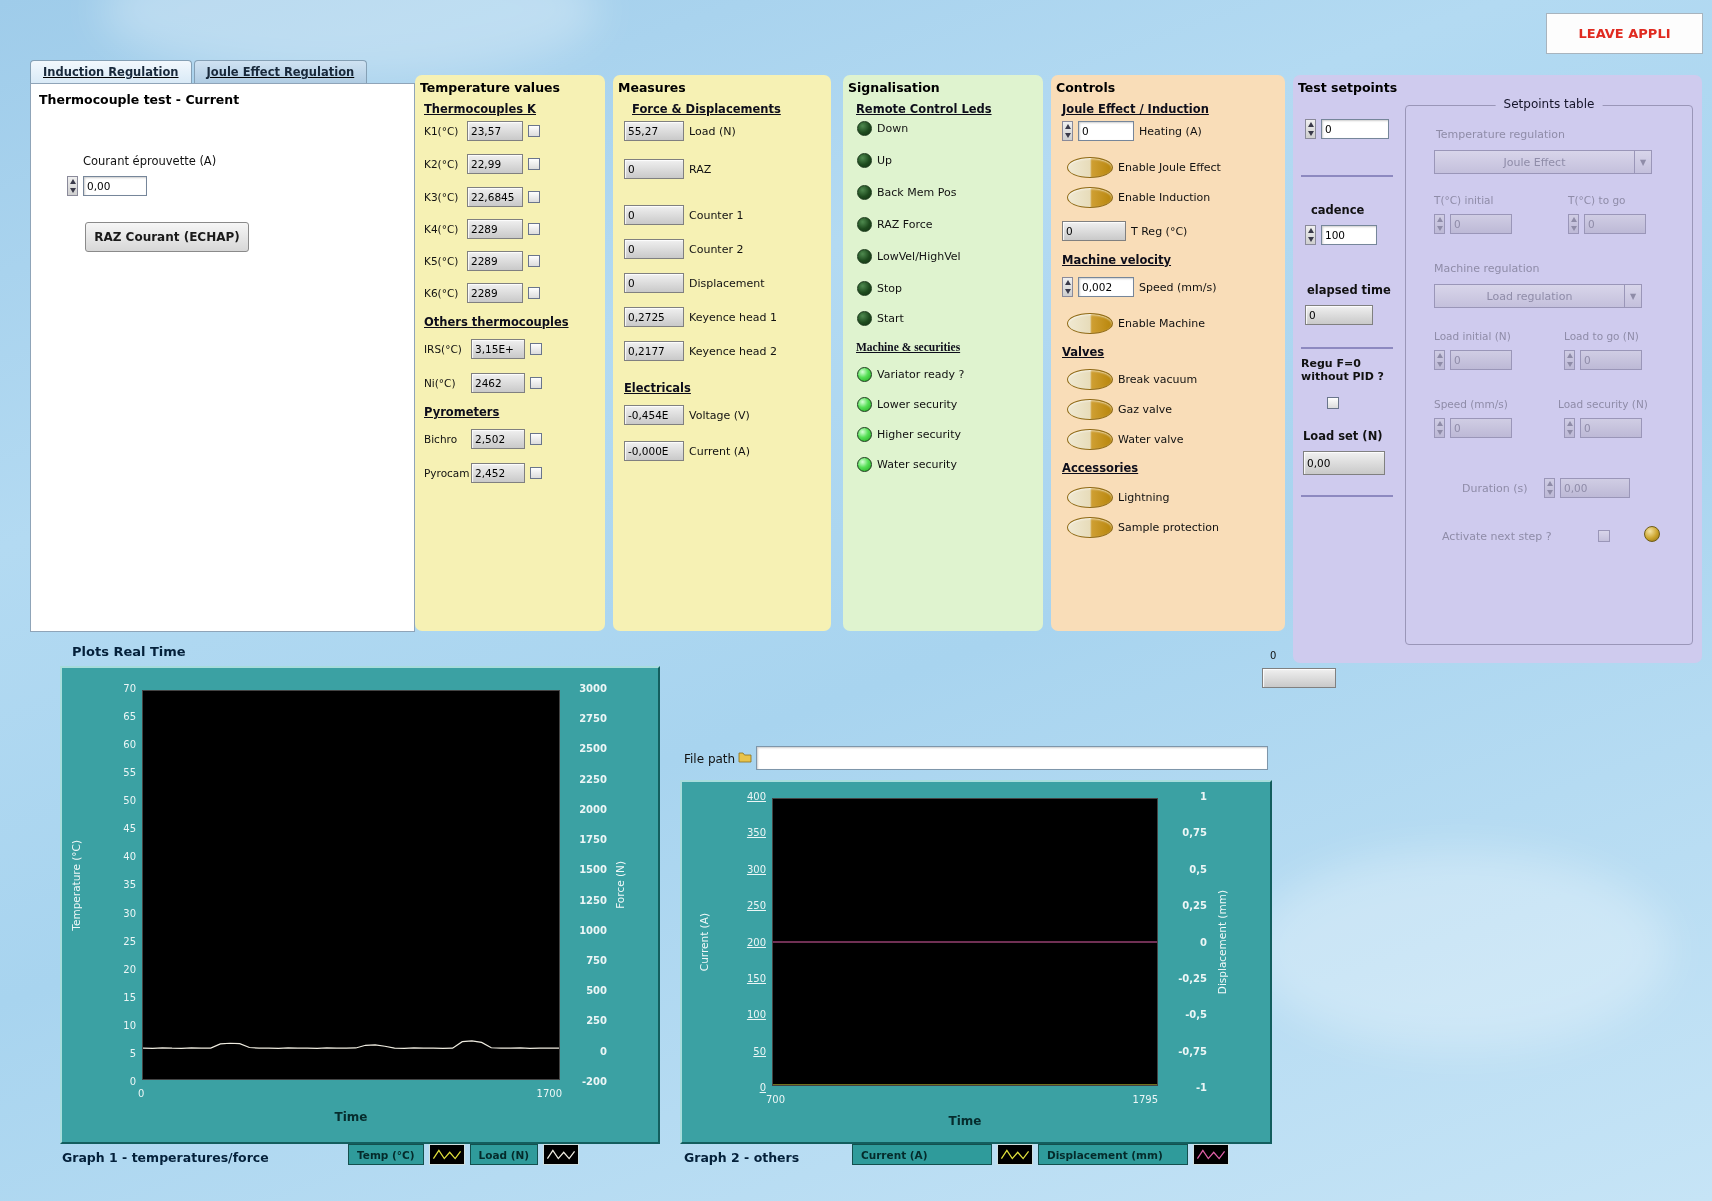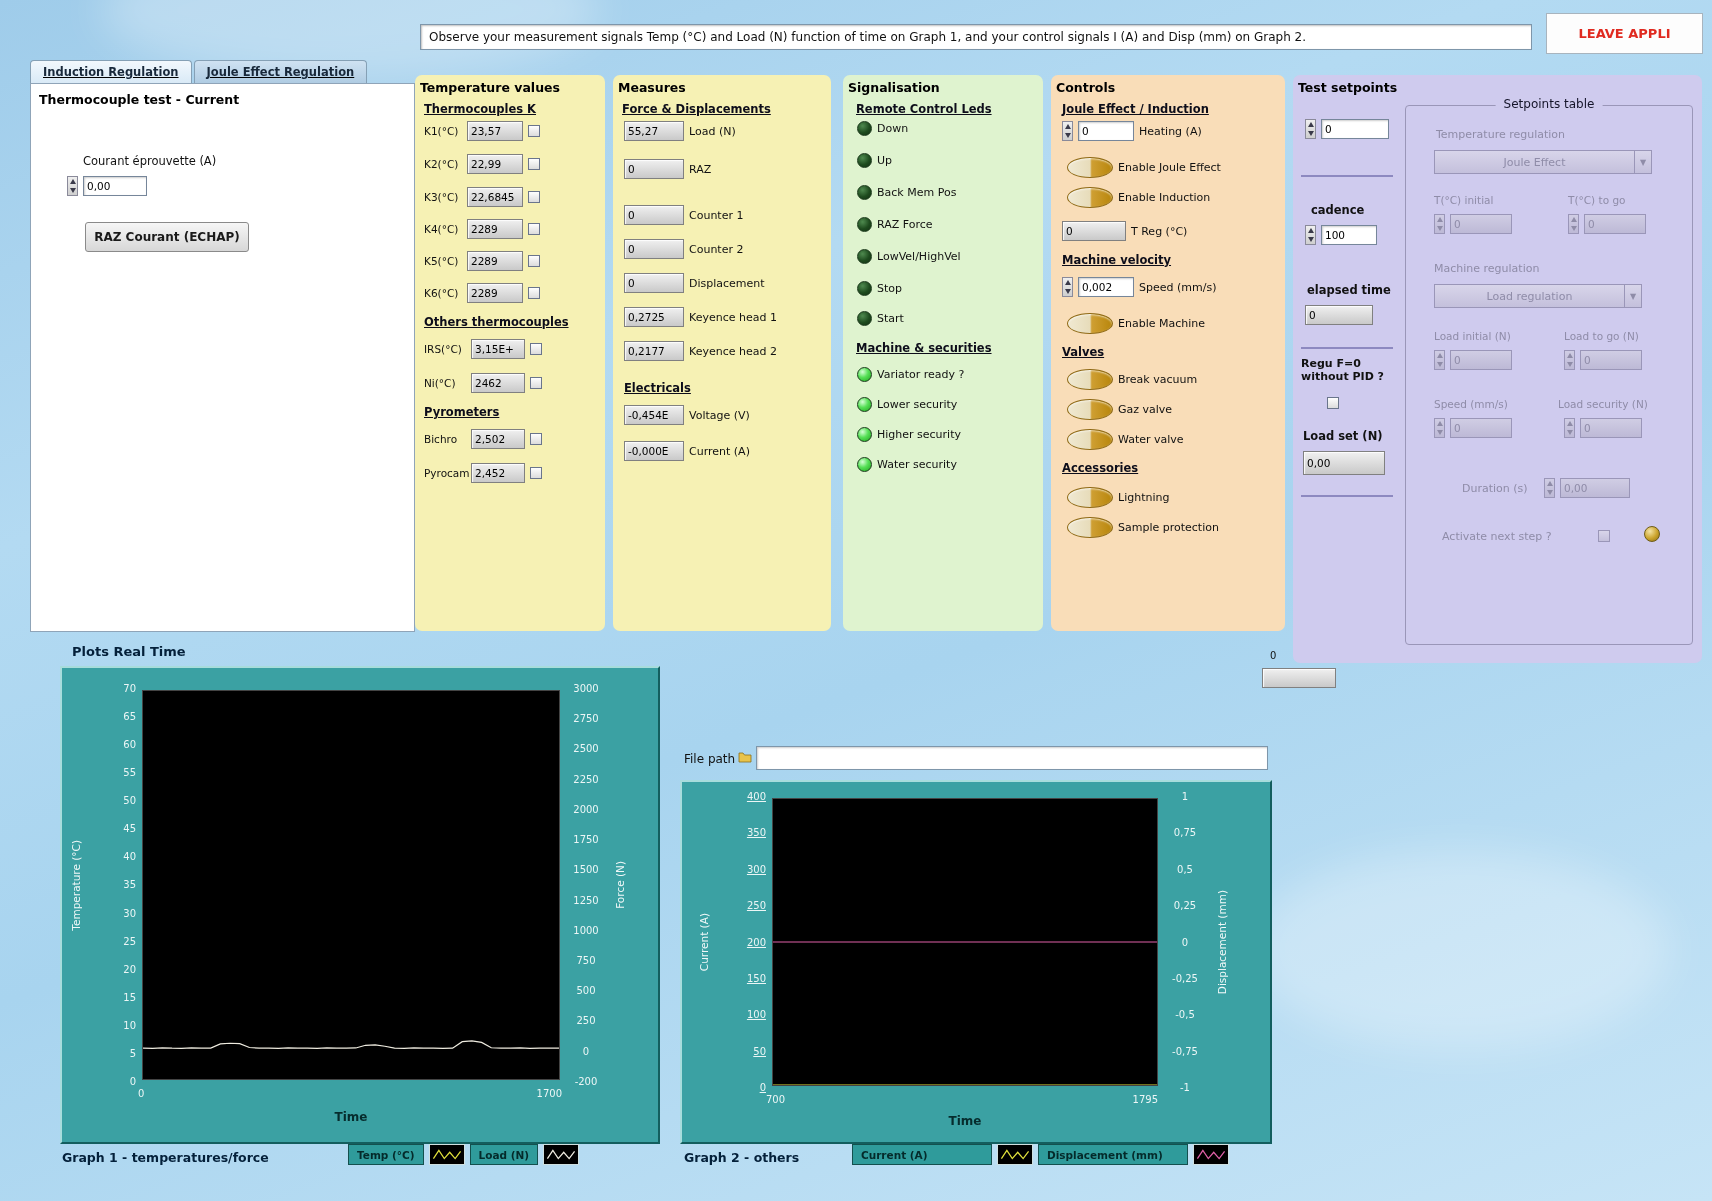--- a/index.html
+++ b/index.html
@@ -47,21 +47,21 @@
   .dd .dtext{flex:1;text-align:center;font-size:11px;color:#8f8ca8;white-space:nowrap;overflow:hidden;}
   .dd .darr{width:16px;height:100%;border-left:1px solid #9a96b8;display:flex;align-items:center;justify-content:center;font-size:8px;color:#8f8ca8;}
   .gbox{position:absolute;border:1px solid #9a96b8;border-radius:4px;box-sizing:border-box;}
   .gtitle{position:absolute;top:-9px;left:50%;transform:translateX(-50%);background:#cfcbee;padding:0 8px;font-size:12px;color:#15152a;white-space:nowrap;}
   .sep{position:absolute;height:2px;background:#8d89c0;}
   .g-frame{position:absolute;background:#3ba1a3;border:2px solid;border-color:#a8dcdc #135e5e #135e5e #a8dcdc;box-sizing:border-box;}
   .plot{position:absolute;background:#000;border:1px solid #444;box-sizing:border-box;}
   .plot svg{position:absolute;left:0;top:0;width:100%;height:100%;}
   .ticks{position:absolute;display:flex;flex-direction:column;justify-content:space-between;font-size:10px;color:#ecf6f6;}
   .ticks.tleft{align-items:flex-end;}
-  .ticks.tright{align-items:center;}
+  .ticks.tright{align-items:flex-end;font-weight:bold;}
   .vtitle{position:absolute;display:flex;align-items:center;justify-content:center;}
   .vtitle span{writing-mode:vertical-rl;transform:rotate(180deg);font-size:10.5px;color:#f0f8f8;white-space:nowrap;}
   .xlab{position:absolute;font-size:10px;color:#ecf6f6;white-space:nowrap;}
   .xtitle{position:absolute;text-align:center;font-size:12px;font-weight:bold;color:#062c2d;}
   .legend{position:absolute;display:flex;align-items:center;gap:5px;}
   .chip{height:21px;box-sizing:border-box;display:flex;align-items:center;padding:0 8px;background:#2f9b9b;border:1px solid #14504e;
     color:#042a2a;font-size:10.5px;font-weight:bold;white-space:nowrap;}
   .wicon{width:36px;height:21px;box-sizing:border-box;background:#000;border:1px solid #cfe0e0;display:block;}
   .caption{position:absolute;font-size:12.5px;font-weight:bold;color:#04203a;white-space:nowrap;}
   .gled{width:14px;height:14px;border-radius:50%;background:radial-gradient(circle at 35% 30%,#f4e4a4,#cba32b 55%,#8c6f14);border:1px solid #6e5c17;}
@@ -69,21 +69,20 @@
   input.fld{position:absolute;box-sizing:border-box;height:24px;background:#fff;border:1px solid #7e96aa;box-shadow:inset 1px 1px 2px rgba(0,0,0,.2);
     font:11.5px "DejaVu Sans",sans-serif;padding:0 4px;}
 </style>
 </head>
 <body>
 
 <div class="page">
   <div class="cloud" style="left:1250px;top:850px;width:420px;height:200px;"></div>
   <div class="cloud" style="left:100px;top:-60px;width:500px;height:140px;"></div>
 
-  <div class="abs sunken" style="left:420px;top:24px;width:1112px;height:26px;line-height:24px;font-size:12px;padding:0 8px;color:#111;white-space:nowrap;overflow:hidden;">Observe your measurement signals Temp (°C) and Load (N) function of time on Graph 1, and your control signals I (A) and Disp (mm) on Graph 2.</div>
   <div class="wbtn" style="left:1546px;top:13px;width:157px;height:41px;color:#e02a20;font-size:13px;">LEAVE APPLI</div>
 
   <div class="abs" style="left:30px;top:60px;display:flex;gap:2px;text-decoration:underline;">
     <div class="tab active">Induction Regulation</div>
     <div class="tab">Joule Effect Regulation</div>
   </div>
   <div class="abs" style="left:30px;top:83px;width:383px;height:547px;background:#fff;border:1px solid #8fa4b8;">
     <div class="ptitle" style="left:8px;top:8px;">Thermocouple test - Current</div>
     <span class="lb abs" style="left:52px;top:70px;font-size:11.5px;">Courant éprouvette (A)</span>
     <div class="row" style="left:36px;top:92px;">
@@ -151,21 +150,21 @@
     </div>
     <div class="row" style="left:9px;top:388px;">
       <span class="lb" style="width:42px;">Pyrocam</span>
       <span class="val" style="width:54px;">2,452</span>
       <span class="chk"></span>
     </div>
   </div>
 
   <div class="panel p-yellow" style="left:613px;top:75px;width:218px;height:556px;">
     <div class="ptitle" style="left:5px;top:5px;">Measures</div>
-    <div class="hdr" style="left:9px;top:27px;">Force &amp; Displacements</div>
+    <div class="hdr" style="left:19px;top:27px;">Force &amp; Displacements</div>
 
     <div class="row" style="left:11px;top:46px;">
       <span class="val" style="width:60px;">55,27</span>
       <span class="lb" style="font-size:11px;">Load (N)</span>
     </div>
     <div class="row" style="left:11px;top:84px;">
       <span class="val" style="width:60px;">0</span>
       <span class="lb" style="font-size:11px;">RAZ</span>
     </div>
     <div class="row" style="left:11px;top:130px;">
@@ -226,21 +225,21 @@
     </div>
     <div class="row" style="left:14px;top:206px;">
       <span class="led led-off"></span>
       <span class="lb" style="font-size:11px;">Stop</span>
     </div>
     <div class="row" style="left:14px;top:236px;">
       <span class="led led-off"></span>
       <span class="lb" style="font-size:11px;">Start</span>
     </div>
 
-    <div class="hdr" style="left:13px;top:266px;">Machine &amp; securities</div>
+    <div class="hdr" style="left:13px;top:266px;font-family:Liberation Serif, serif;">Machine &amp; securities</div>
     <div class="row" style="left:14px;top:292px;">
       <span class="led led-on"></span>
       <span class="lb" style="font-size:11px;">Variator ready ?</span>
     </div>
     <div class="row" style="left:14px;top:322px;">
       <span class="led led-on"></span>
       <span class="lb" style="font-size:11px;">Lower security</span>
     </div>
     <div class="row" style="left:14px;top:352px;">
       <span class="led led-on"></span>

